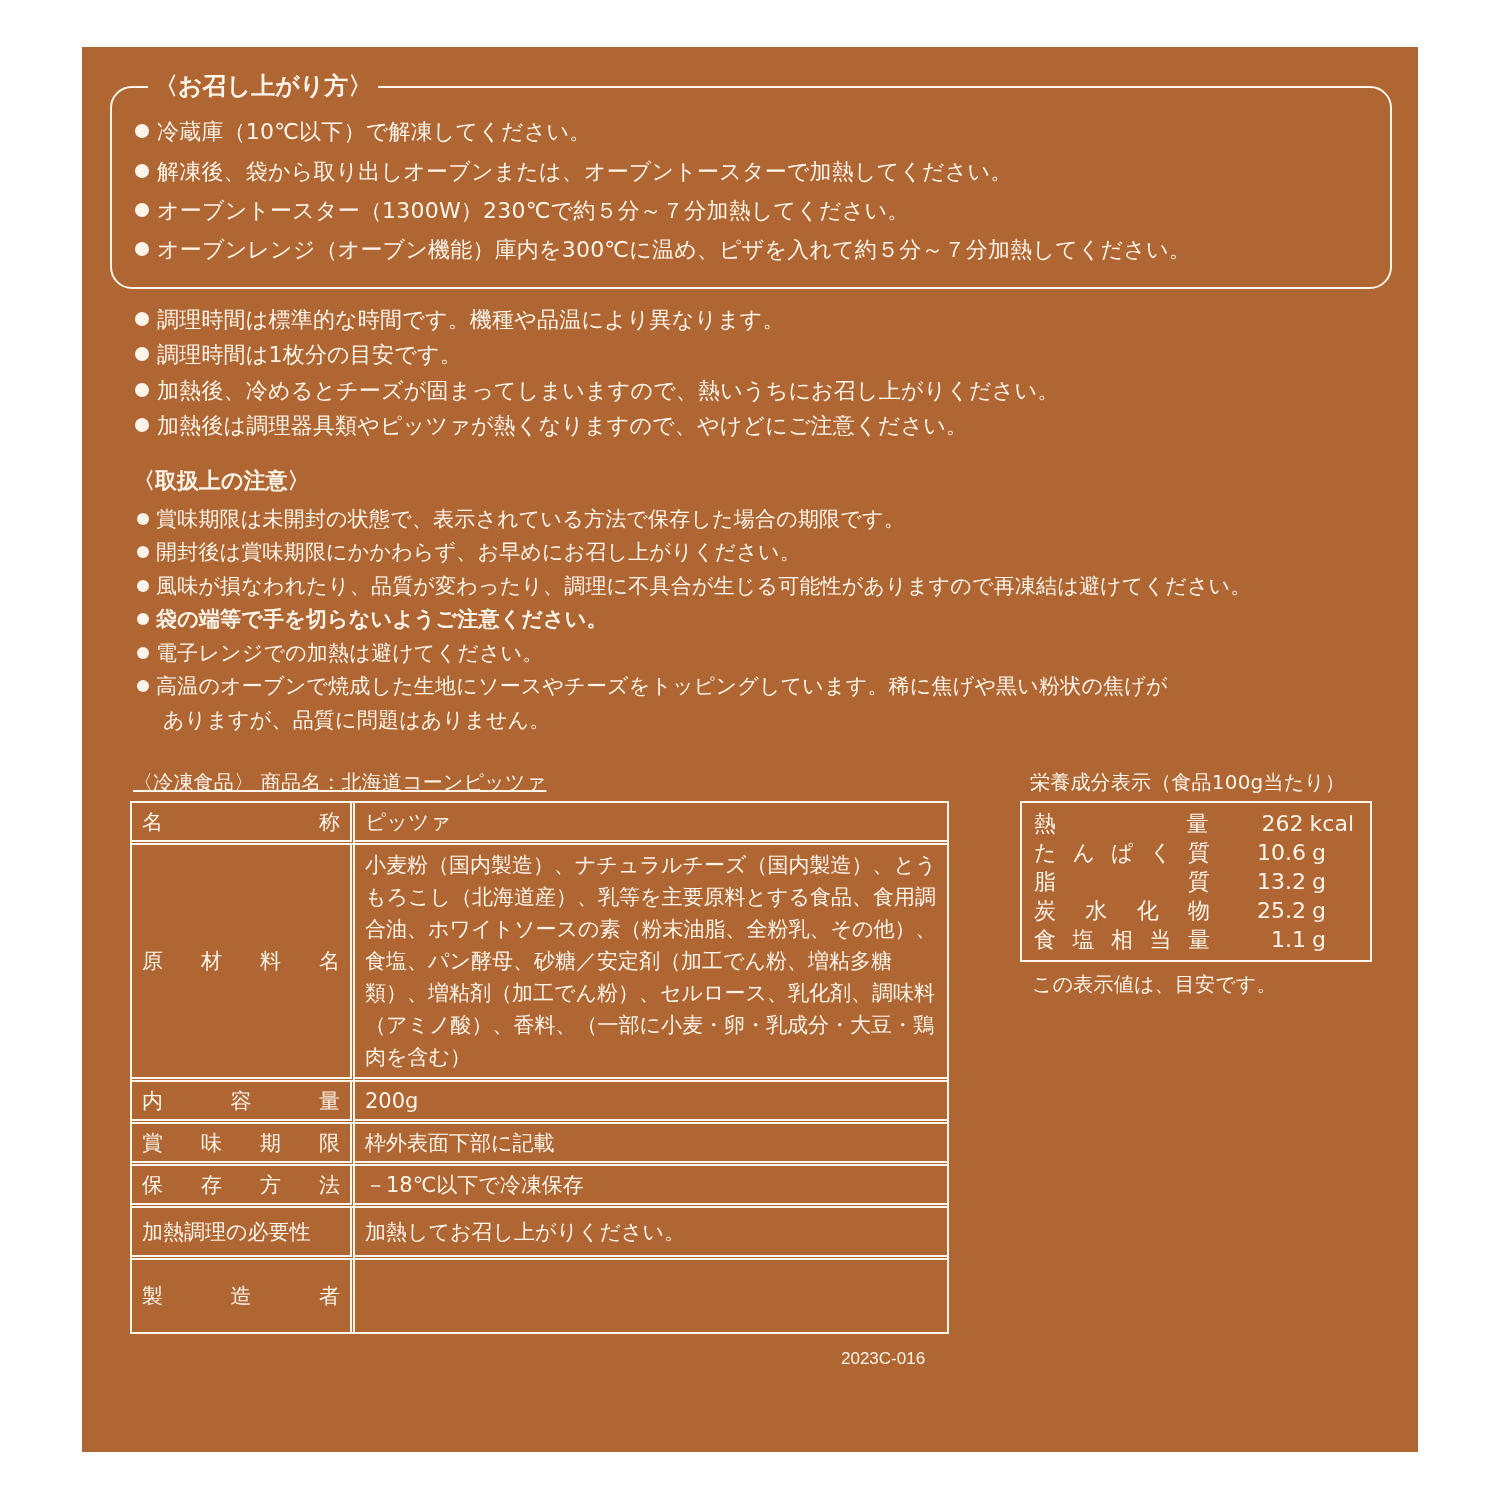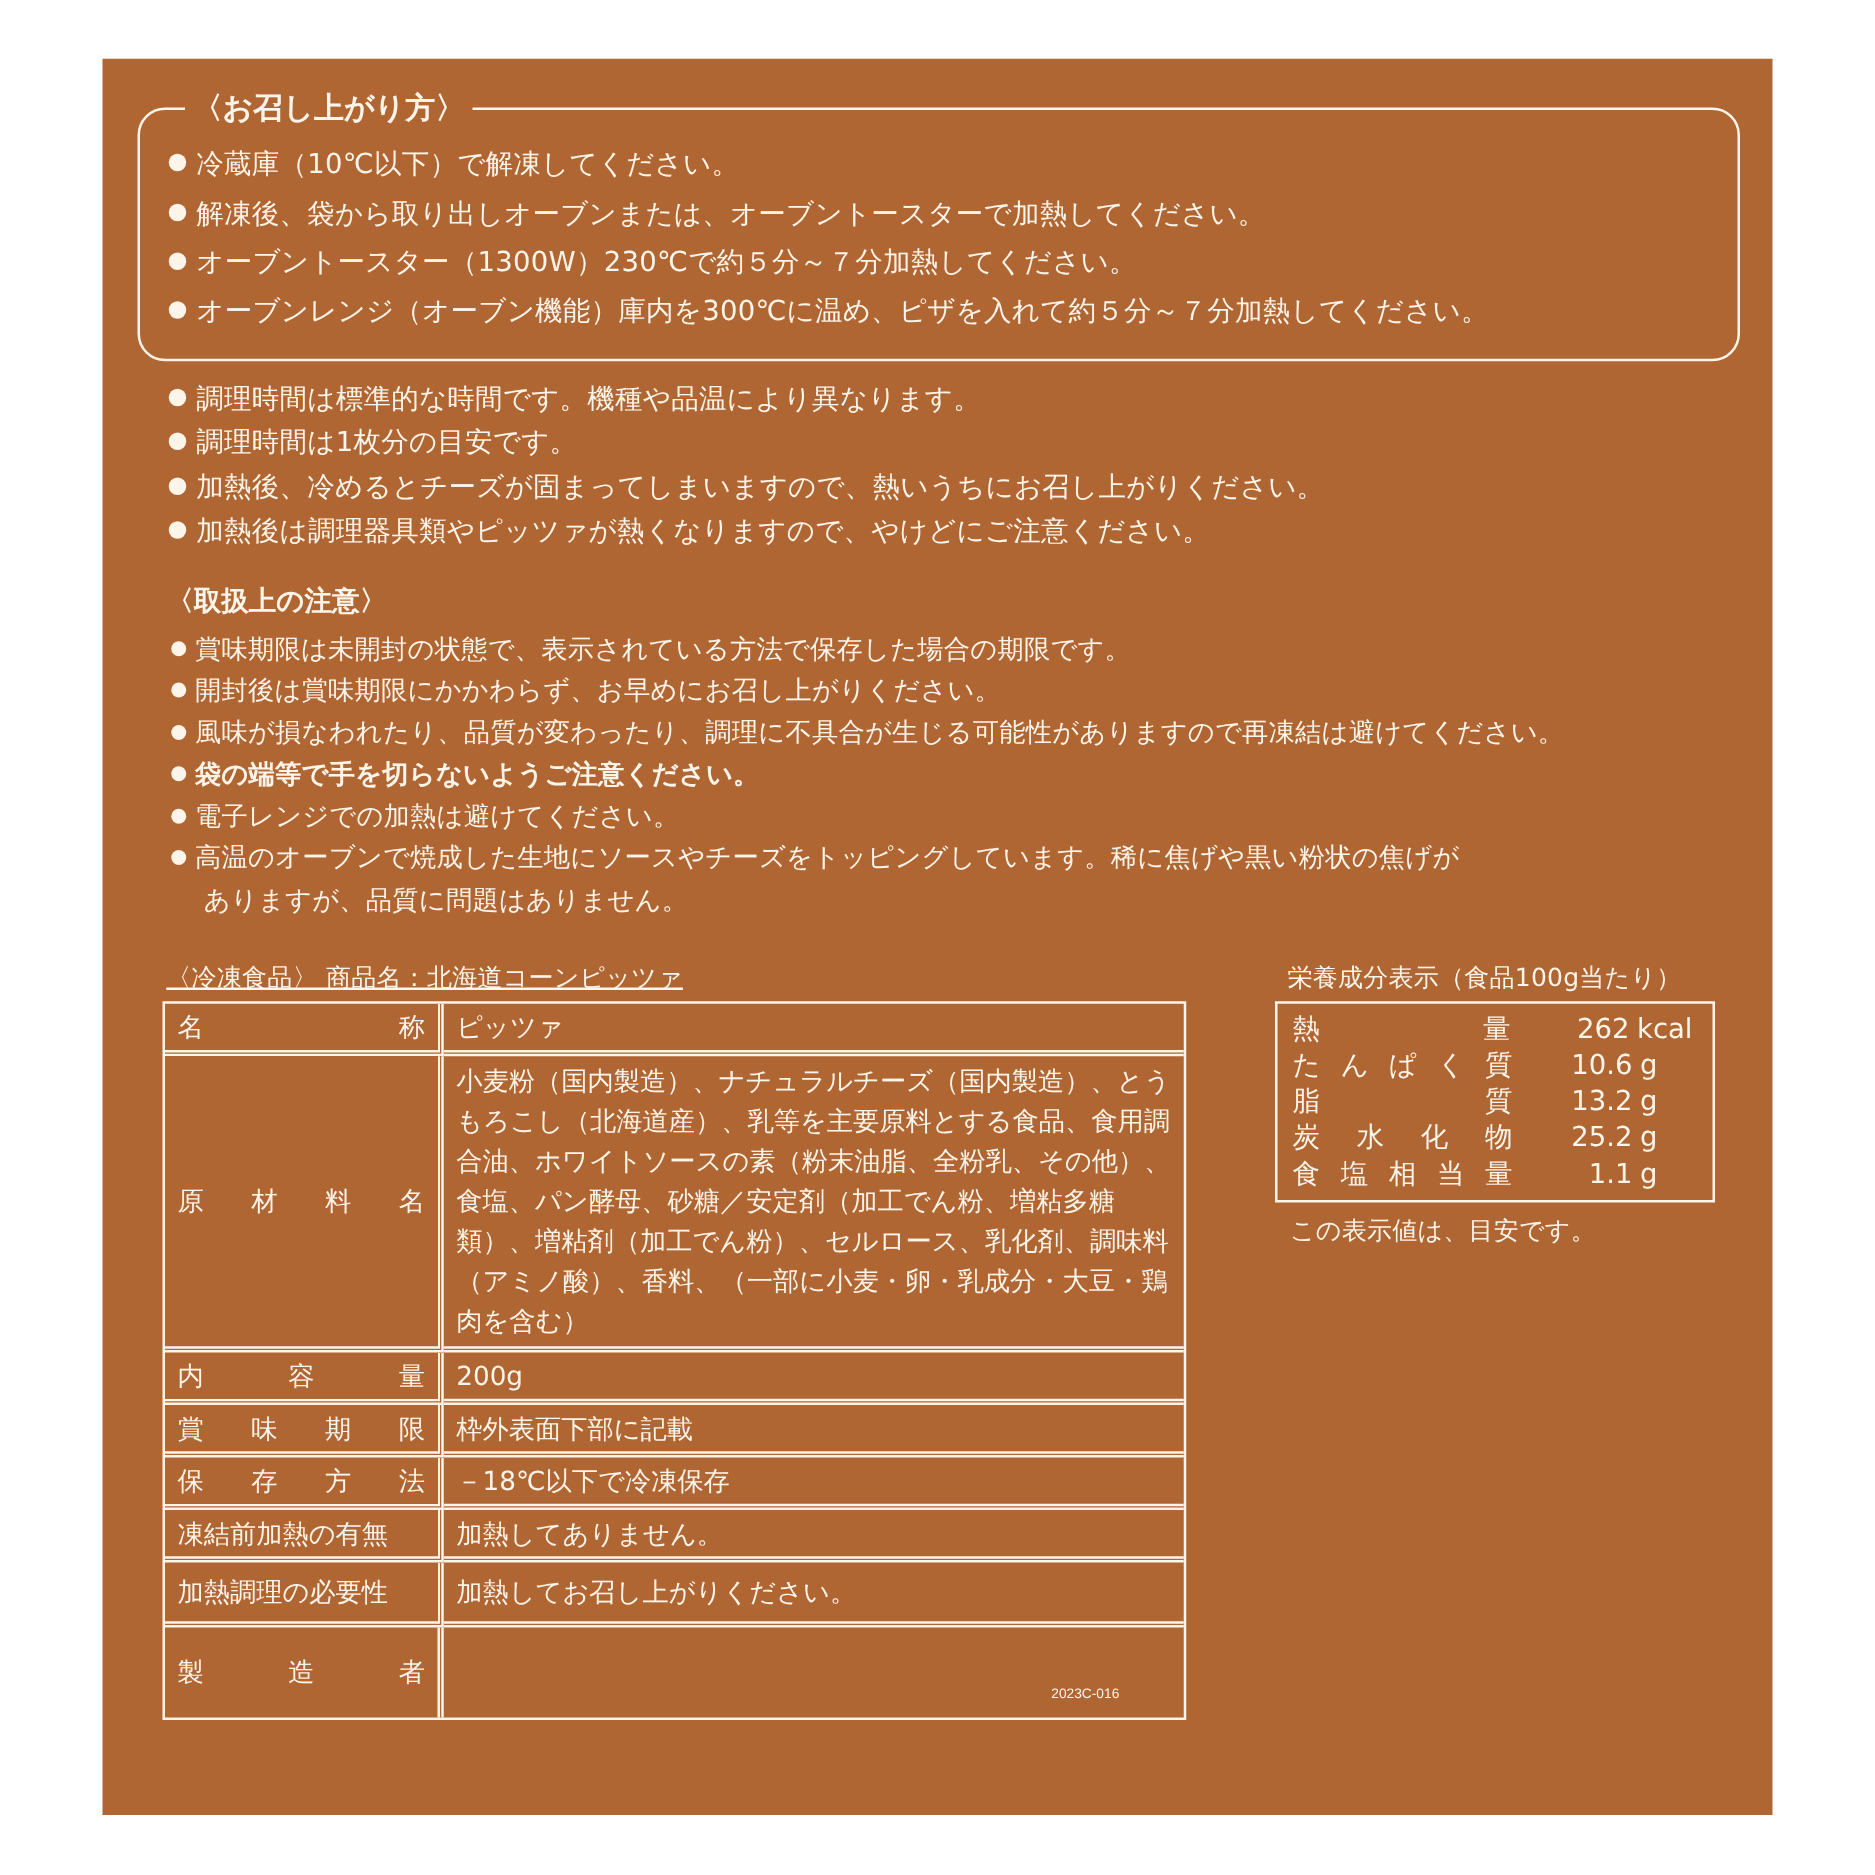--- a/index.html
+++ b/index.html
@@ -105,28 +105,20 @@
     <td class="label">
           <div class="spread">
             <span>保</span>
             <span>存</span>
             <span>方</span>
             <span>法</span>
           </div>
         </td>
     <td class="value">－18℃以下で冷凍保存</td>
   </tr>
-  <tr style="height:42px;">
-    <td class="label">
-          <div class="spread">
-            <span>凍結前加熱の有無</span>
-          </div>
-        </td>
-    <td class="value">加熱してありません。</td>
-  </tr>
   <tr style="height:52px;">
     <td class="label">
           <div class="spread">
             <span>加熱調理の必要性</span>
           </div>
         </td>
     <td class="value">加熱してお召し上がりください。</td>
   </tr>
   <tr style="height:72px;">
     <td class="label">
@@ -134,21 +126,21 @@
             <span>製</span>
             <span>造</span>
             <span>者</span>
           </div>
         </td>
     <td class="value"></td>
   </tr>
 </tbody>
   </table>
 
-<div class="abs" style="left:841px; top:1349px; font-size:11px; font-family:'Liberation Sans', sans-serif;">2023C-016</div>
+<div class="abs" style="left:841px; top:1349px; font-size:17px; font-family:'Liberation Sans', sans-serif;">2023C-016</div>
 
 <div class="line" style="left:1030px; top:769px; font-size:20px;">栄養成分表示（食品100g当たり）</div>
 <div class="nbox">
   <div class="nrow" style="top:6px;">
     <div class="nlabel">
         <span>熱</span>
         <span>量</span>
       </div>
     <div class="nvalue">262</div>
       <div class="nunit">kcal</div>

